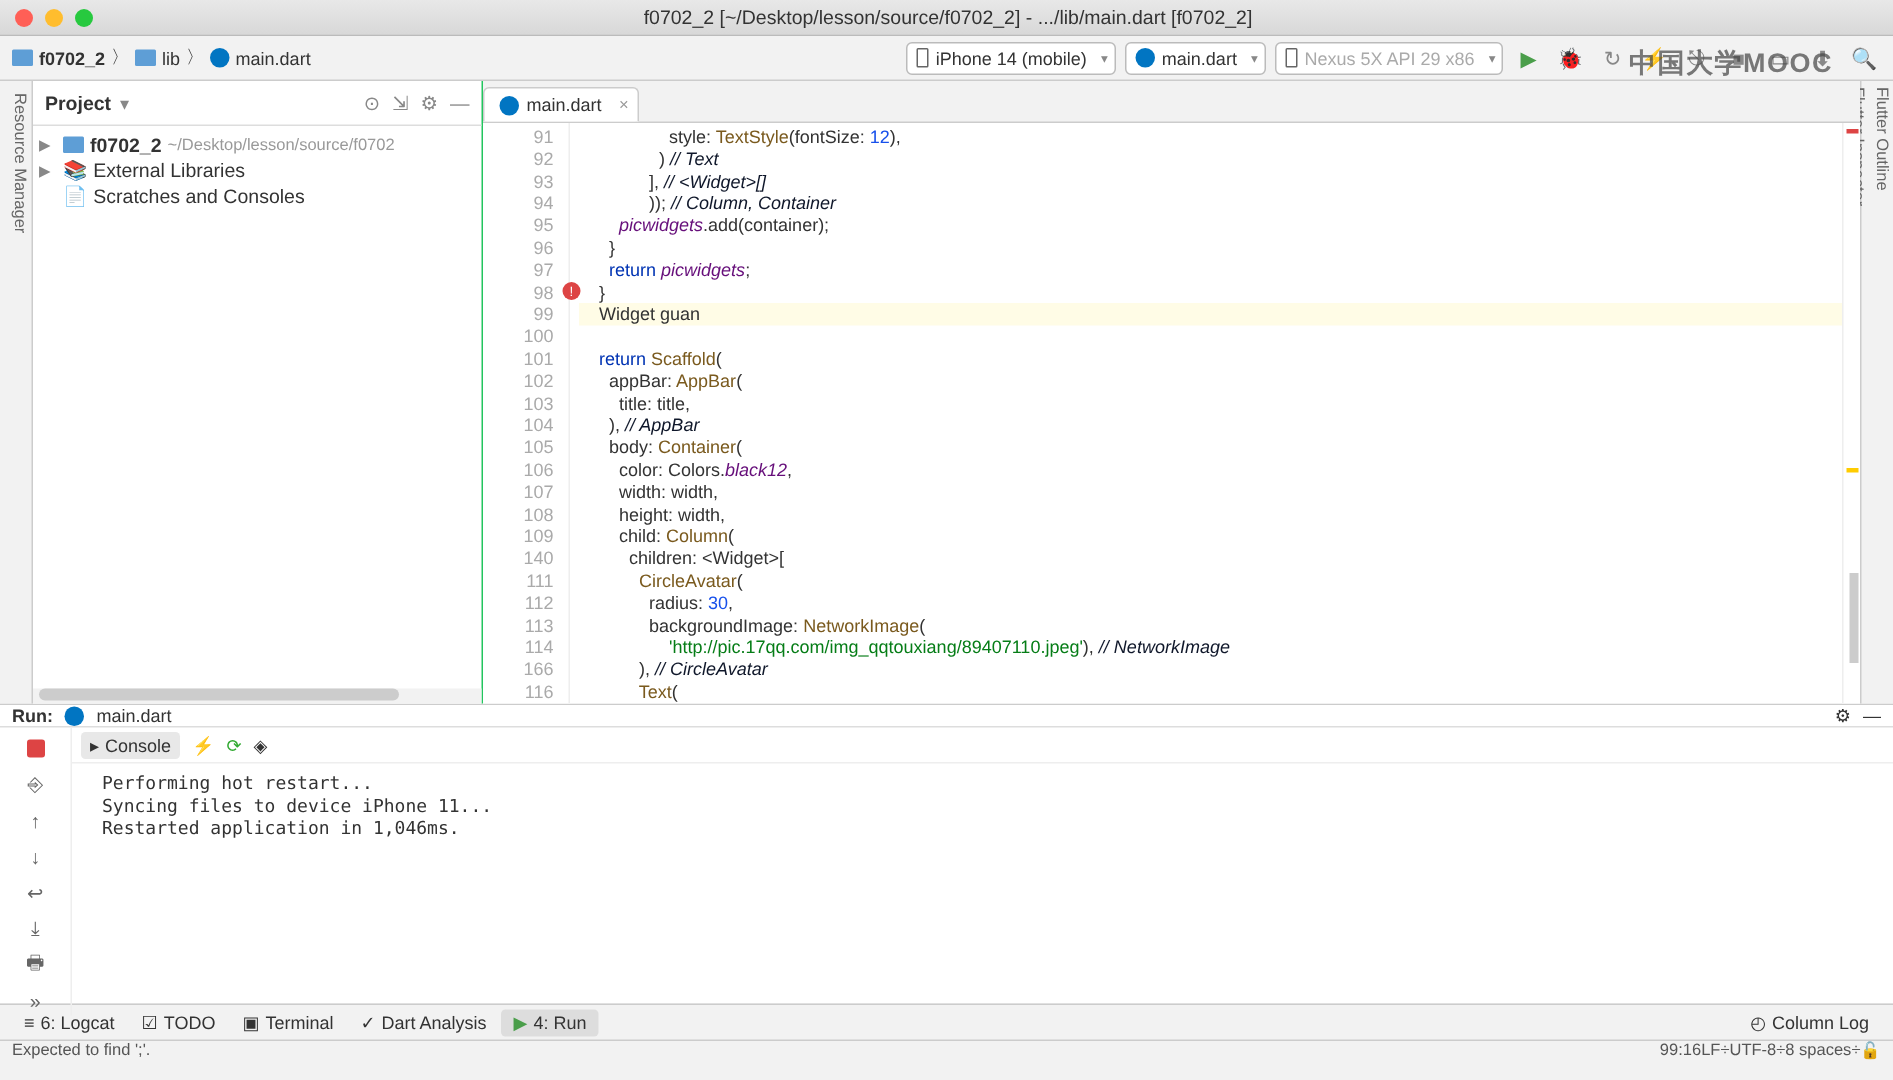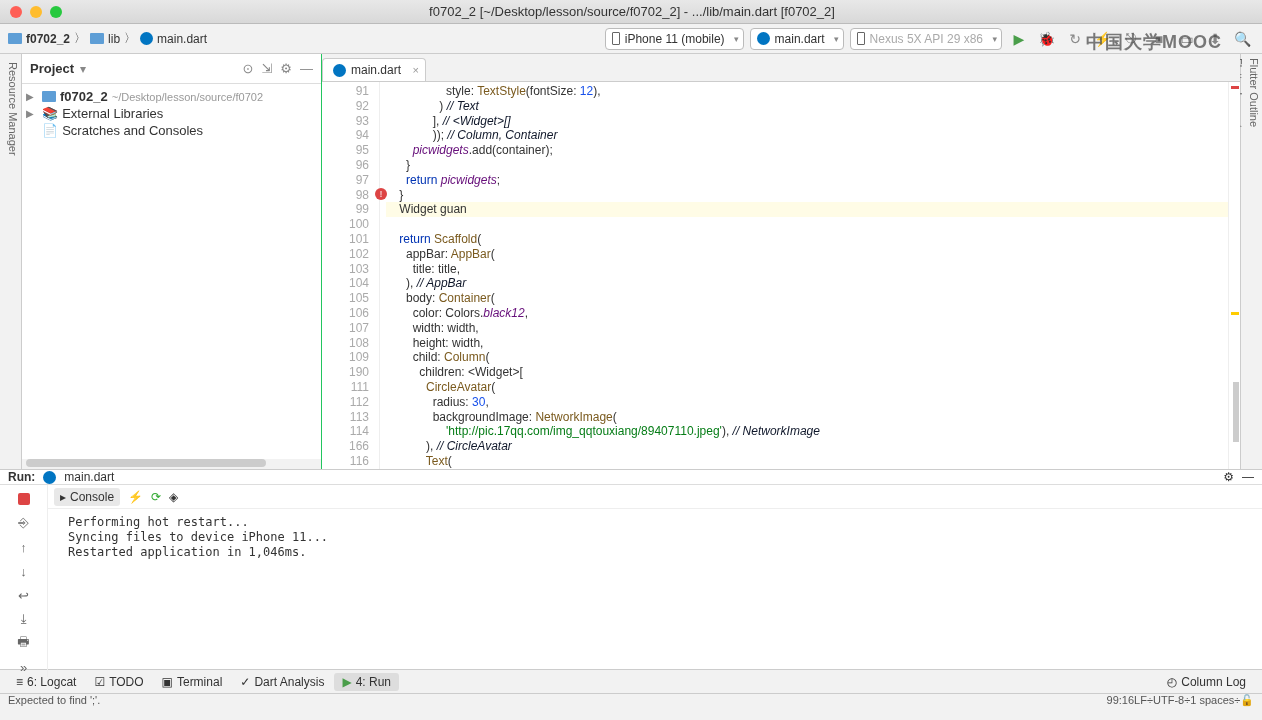--- a/index.html
+++ b/index.html
@@ -86,21 +86,21 @@
     <span>〉</span>
     <span class="folder-icon"></span>
     <span>lib</span>
     <span>〉</span>
     <span class="dart-icon"></span>
     <span>main.dart</span>
   </div>
   <div class="spacer"></div>
   <div class="combo">
     <span class="phone-icon"></span>
-    <span>iPhone 11 (mobile)</span>
+    <span>iPhone 14 (mobile)</span>
   </div>
   <div class="combo">
     <span class="dart-icon"></span>
     <span>main.dart</span>
   </div>
   <div class="combo" style="color:#aaa">
     <span class="phone-icon"></span>
     <span>Nexus 5X API 29 x86</span>
   </div>
   <div class="tbbtn play">▶</div>
@@ -179,21 +179,21 @@
           <div>100</div>
           <div>101</div>
           <div>102</div>
           <div>103</div>
           <div>104</div>
           <div>105</div>
           <div>106</div>
           <div>107</div>
           <div>108</div>
           <div>109</div>
-          <div>190</div>
+          <div>140</div>
           <div>111</div>
           <div>112</div>
           <div>113</div>
           <div>114</div>
           <div>166</div>
           <div>116</div>
         </div>
       <div class="code" id="code"><div>                  style: <span class="cls">TextStyle</span>(fontSize: <span class="num">12</span>),</div><div>                ) <span class="cmt">// Text</span></div><div>              ], <span class="cmt">// &lt;Widget&gt;[]</span></div><div>              )); <span class="cmt">// Column, Container</span></div><div>        <span class="idn">picwidgets</span>.add(container);</div><div>      }</div><div>      <span class="kw">return</span> <span class="idn">picwidgets</span>;</div><div>    }</div><div class="hl-line">    Widget <span class="err-underline">guan</span></div><div>&nbsp;</div><div>    <span class="kw">return</span> <span class="cls">Scaffold</span>(</div><div>      appBar: <span class="cls">AppBar</span>(</div><div>        title: title,</div><div>      ), <span class="cmt">// AppBar</span></div><div>      body: <span class="cls">Container</span>(</div><div>        color: Colors.<span class="idn">black12</span>,</div><div>        width: width,</div><div>        height: width,</div><div>        child: <span class="cls">Column</span>(</div><div>          children: &lt;Widget&gt;[</div><div>            <span class="cls">CircleAvatar</span>(</div><div>              radius: <span class="num">30</span>,</div><div>              backgroundImage: <span class="cls">NetworkImage</span>(</div><div>                  <span class="str">'http://pic.17qq.com/img_qqtouxiang/89407110.jpeg'</span>), <span class="cmt">// NetworkImage</span></div><div>            ), <span class="cmt">// CircleAvatar</span></div><div>            <span class="cls">Text</span>(</div></div>
       <div class="right-markers">
         <div class="rm" style="top:4px;background:#d44"></div>
@@ -279,17 +279,17 @@
 </div>
 
 <div class="statusbar">
   <span>Expected to find ';'.</span>
   <div class="sb-right">
     <span>99:16</span>
     <span>LF</span>
     <span>÷</span>
     <span>UTF-8</span>
     <span>÷</span>
-    <span>1 spaces</span>
+    <span>8 spaces</span>
     <span>÷</span>
     <span>🔓</span>
   </div>
 </div>
 
 </body></html>

